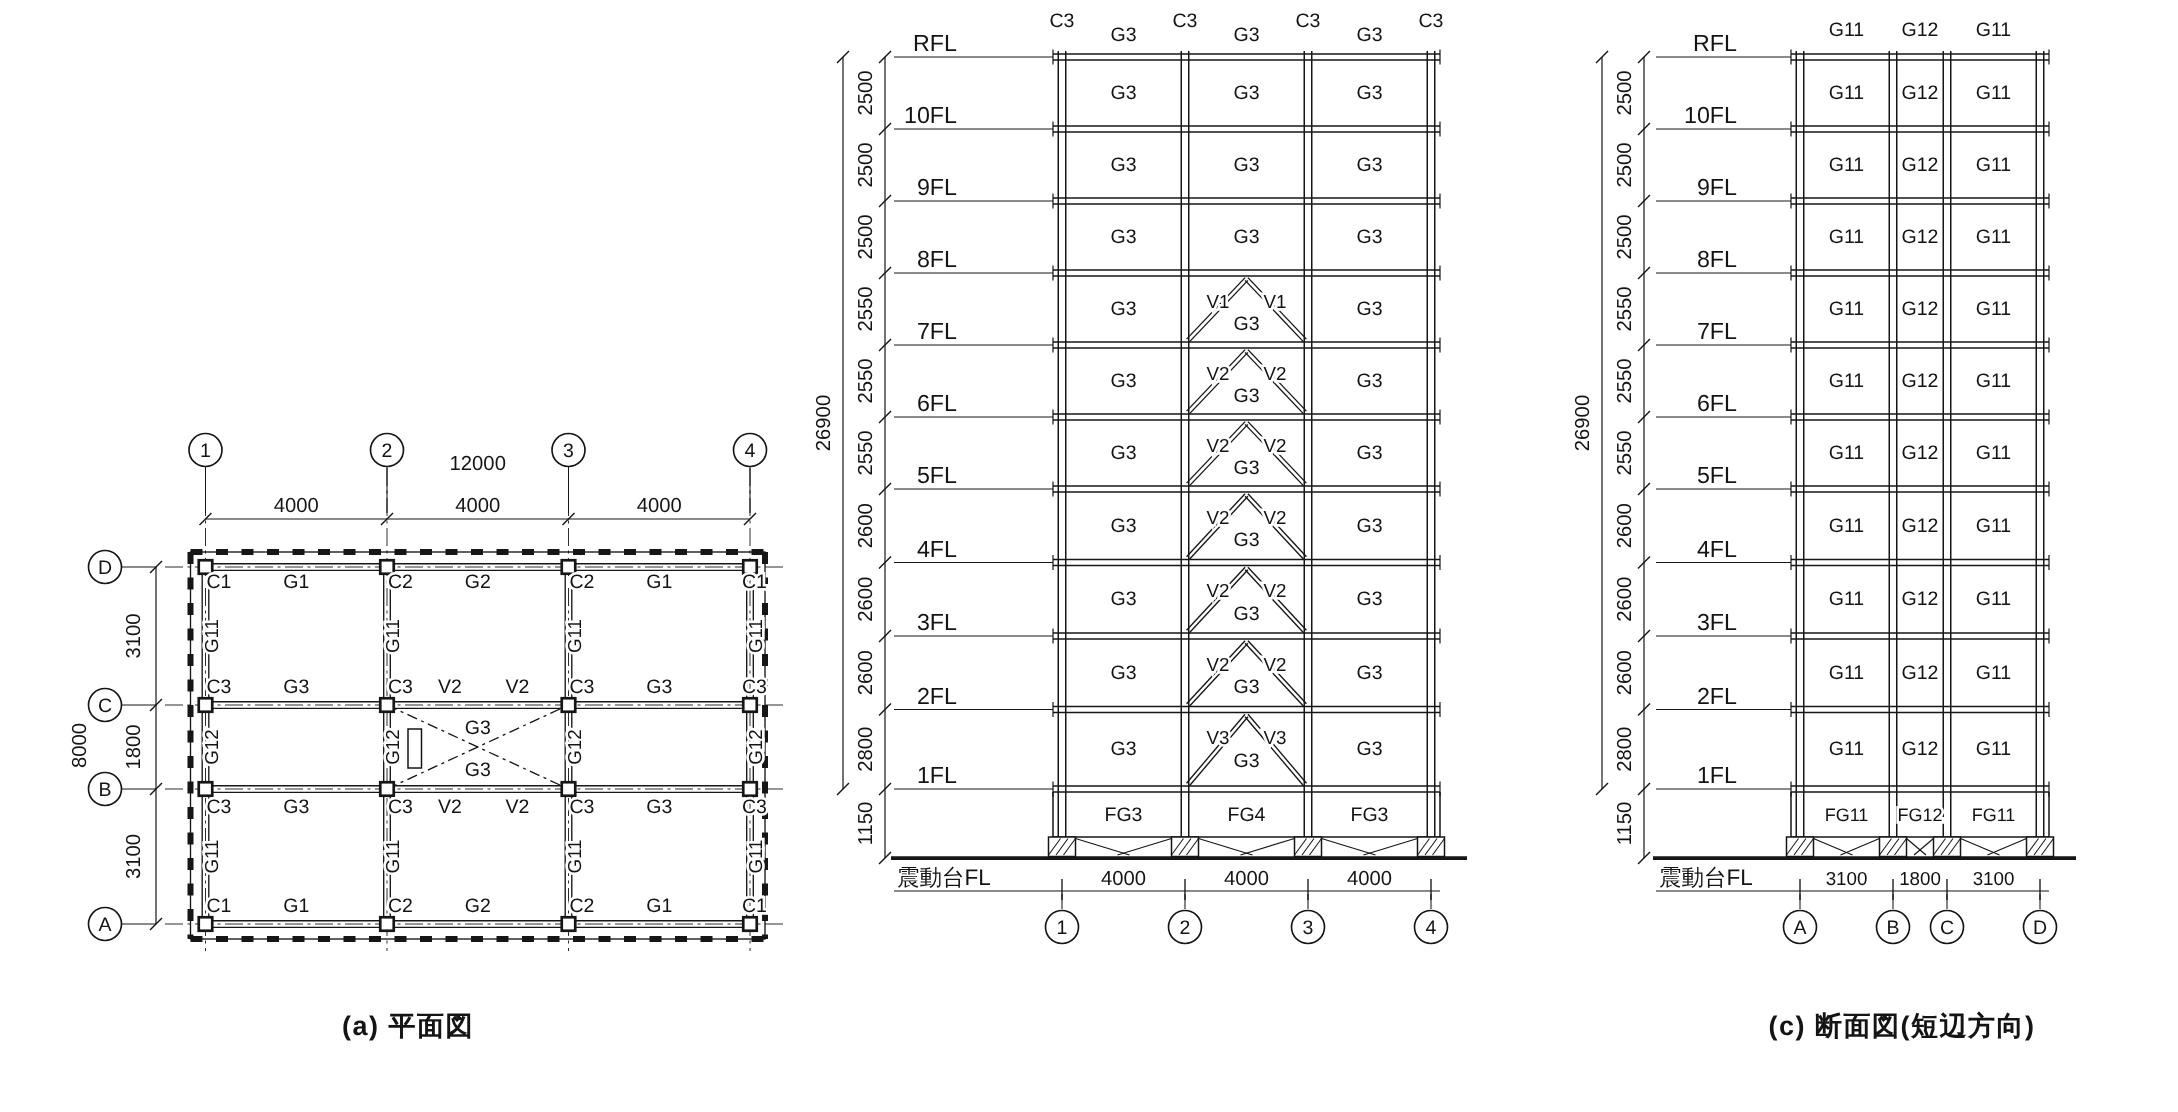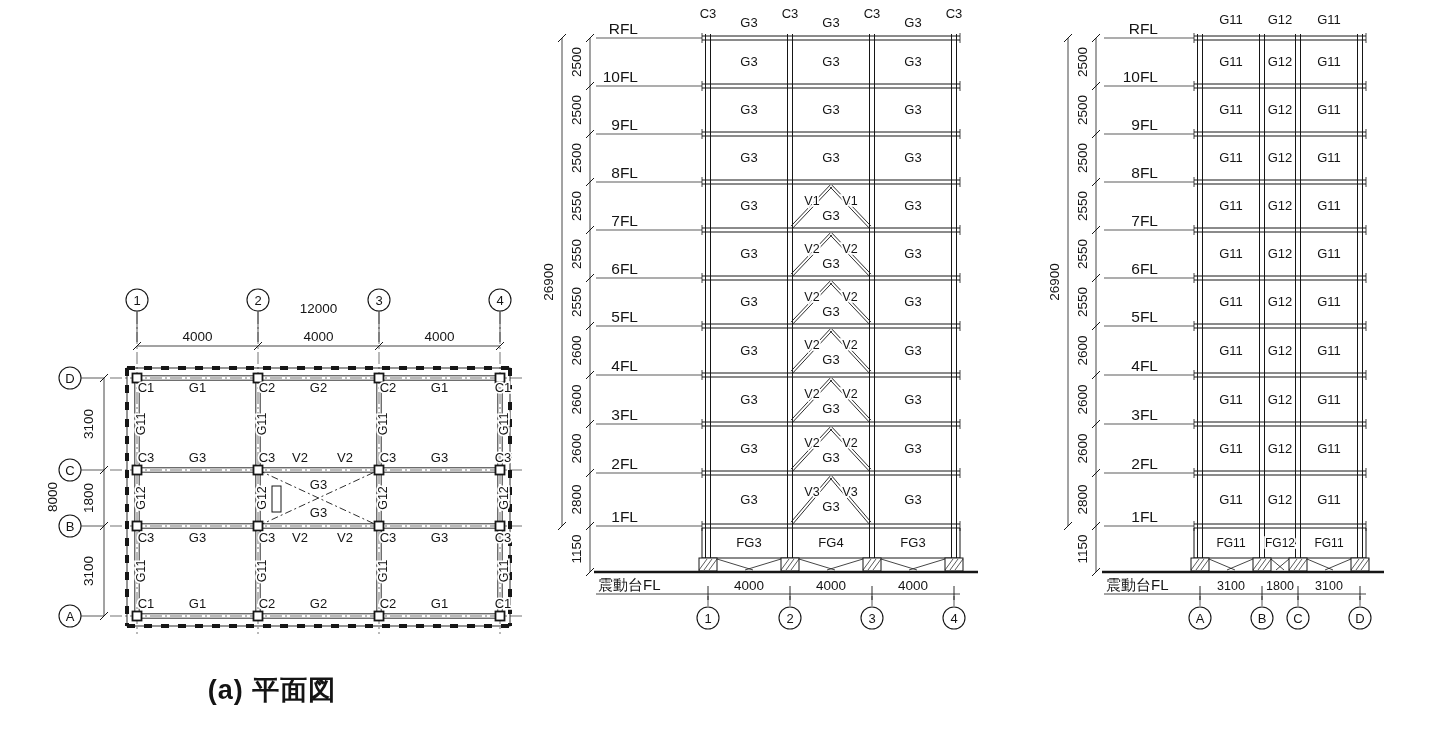--- a/index.html
+++ b/index.html
@@ -1,19 +1,19 @@
 <!DOCTYPE html>
 <html><head>
 <meta charset="utf-8">
 <style>
   html,body{margin:0;padding:0;background:#ffffff;}
   #canvas{position:relative;width:1452px;height:741px;background:#fff;
           font-family:"Liberation Sans",sans-serif;overflow:hidden;}
   #drawing{position:absolute;left:0;top:0;}
-  .caption{position:absolute;font-size:27px;font-weight:600;color:#141414;
+  .caption{position:absolute;font-size:18px;font-weight:600;color:#141414;
            letter-spacing:1px;white-space:nowrap;transform:translateX(-50%);}
   svg text{fill:#141414;font-family:"Liberation Sans",sans-serif;}
 </style>
 </head>
 <body>
 
 <div id="canvas">
   <svg id="drawing" width="1452" height="741" viewBox="0 0 1452 741">
       <line x1="137" y1="312" x2="137" y2="634" stroke="#161616" stroke-width="0.6" stroke-dasharray="12 3 2 3"></line>
       <line x1="258" y1="312" x2="258" y2="634" stroke="#161616" stroke-width="0.6" stroke-dasharray="12 3 2 3"></line>
@@ -560,13 +560,14 @@
       <circle cx="1262" cy="618" r="11" fill="#fff" stroke="#161616" stroke-width="1.1"></circle>
       <text x="1262" y="622.5" font-size="13" text-anchor="middle">B</text>
       <line x1="1298" y1="596" x2="1298" y2="606" stroke="#161616" stroke-width="0.7"></line>
       <circle cx="1298" cy="618" r="11" fill="#fff" stroke="#161616" stroke-width="1.1"></circle>
       <text x="1298" y="622.5" font-size="13" text-anchor="middle">C</text>
       <line x1="1360" y1="596" x2="1360" y2="606" stroke="#161616" stroke-width="0.7"></line>
       <circle cx="1360" cy="618" r="11" fill="#fff" stroke="#161616" stroke-width="1.1"></circle>
       <text x="1360" y="622.5" font-size="13" text-anchor="middle">D</text>
     </svg>
   <div class="caption" style="left:272px;top:672px">(a) 平面図</div>
+  <div class="caption" style="left:1268px;top:672px">(c) 断面図(短辺方向)</div>
 </div>
 
 </body></html>

